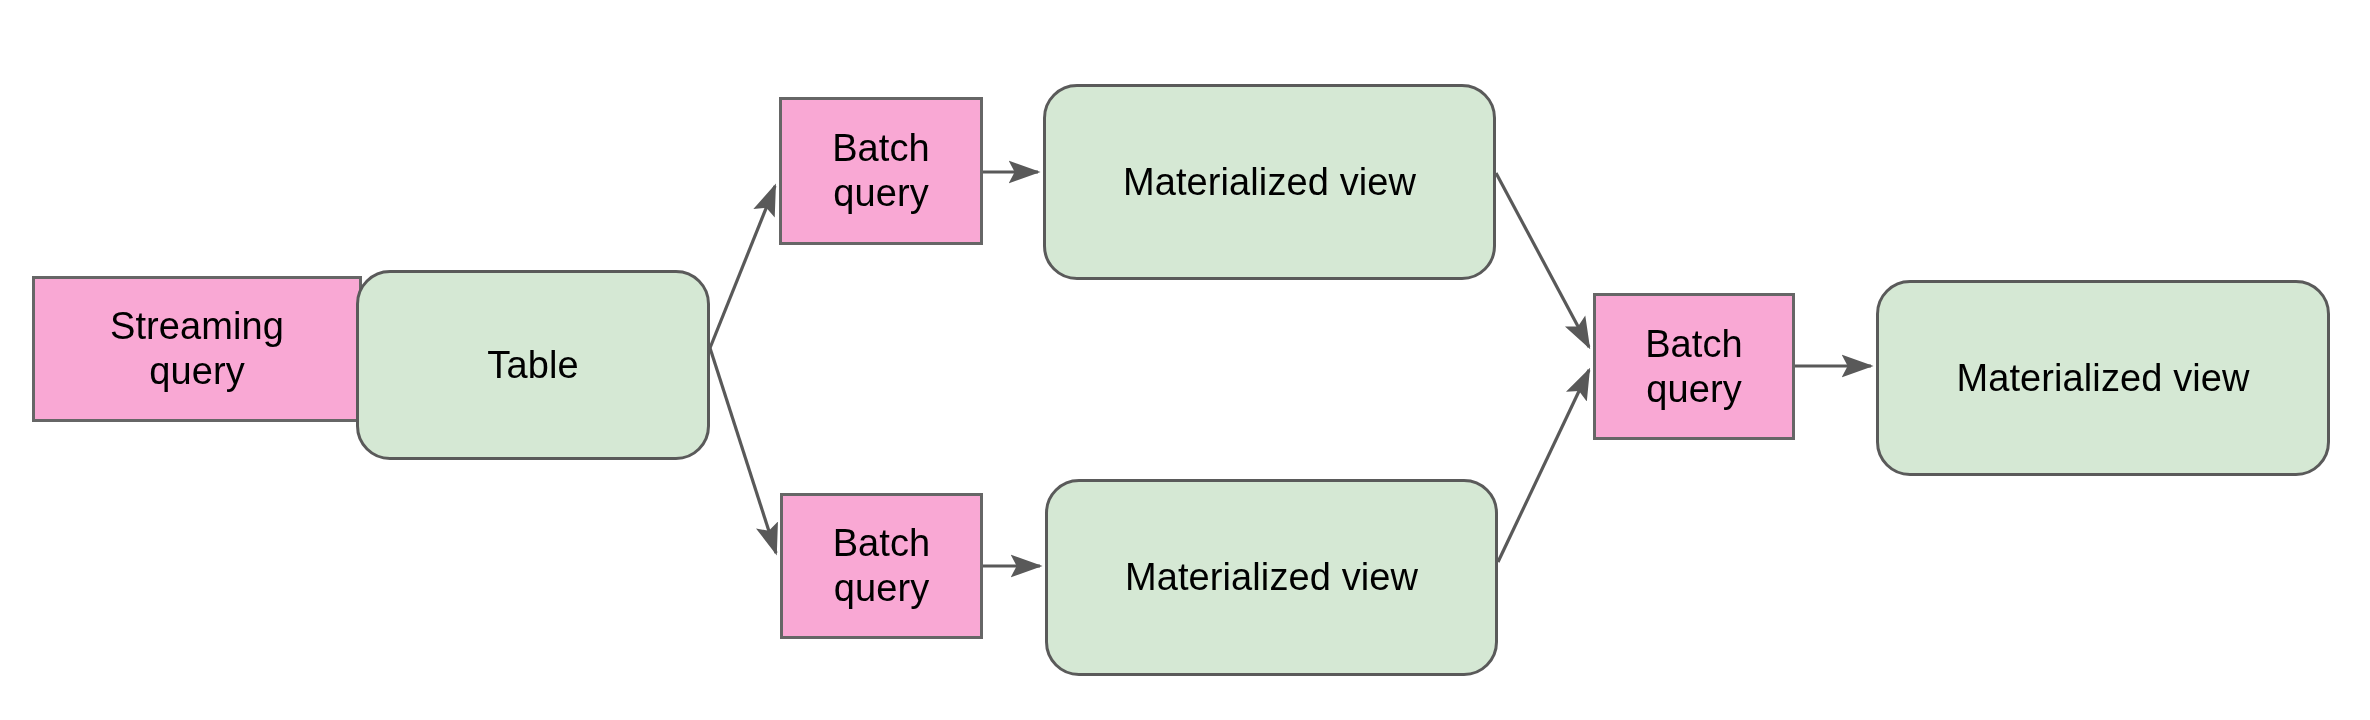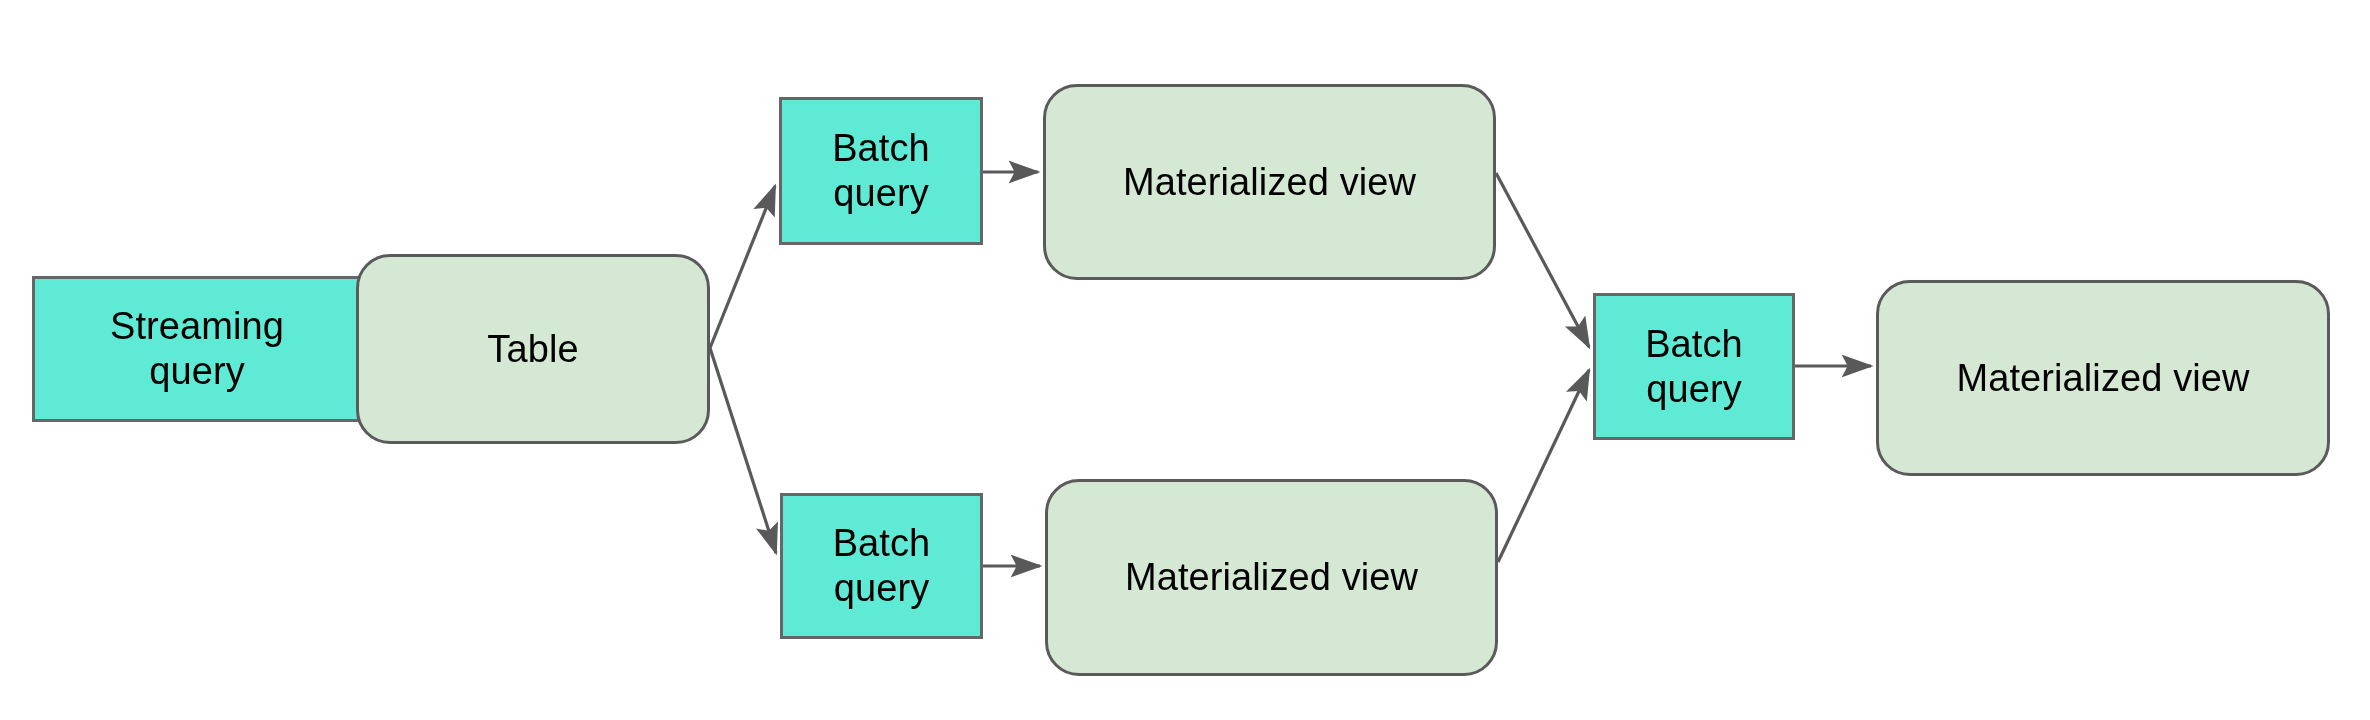--- a/index.html
+++ b/index.html
@@ -31,21 +31,21 @@
     display: flex;
     align-items: center;
     justify-content: center;
     text-align: center;
     color: #000000;
     line-height: 1.18;
     white-space: pre-line;
     letter-spacing: 0.1px;
   }
   .node.process {
-    background: #5eead4;
+    background: #f9a8d4;
     border: 3px solid #666666;
     border-radius: 0;
     font-size: 38px;
   }
   .node.store {
     background: #d5e8d4;
     border: 3px solid #5a5a5a;
     border-radius: 34px;
     font-size: 38px;
     margin-top: 12px;
@@ -78,21 +78,21 @@
         <line x1="1498" y1="562" x2="1589" y2="370" marker-end="url(#arrowhead)"></line>
         <line x1="1795" y1="366" x2="1871" y2="366" marker-end="url(#arrowhead)"></line>
       </g>
   </svg>
 
   <div class="node process" style="left:32px; top:276px; width:330px; height:146px;">
     <span class="node-label">Streaming
 query</span>
   </div>
 
-  <div class="node store" style="left:356px; top:242px; width:354px; height:190px;">
+  <div class="node store" style="left:356px; top:258px; width:354px; height:190px;">
     <span class="node-label">Table</span>
   </div>
 
   <div class="node process" style="left:779px; top:97px; width:204px; height:148px;">
     <span class="node-label">Batch
 query</span>
   </div>
 
   <div class="node store" style="left:1043px; top:72px; width:453px; height:196px;">
     <span class="node-label">Materialized view</span>

